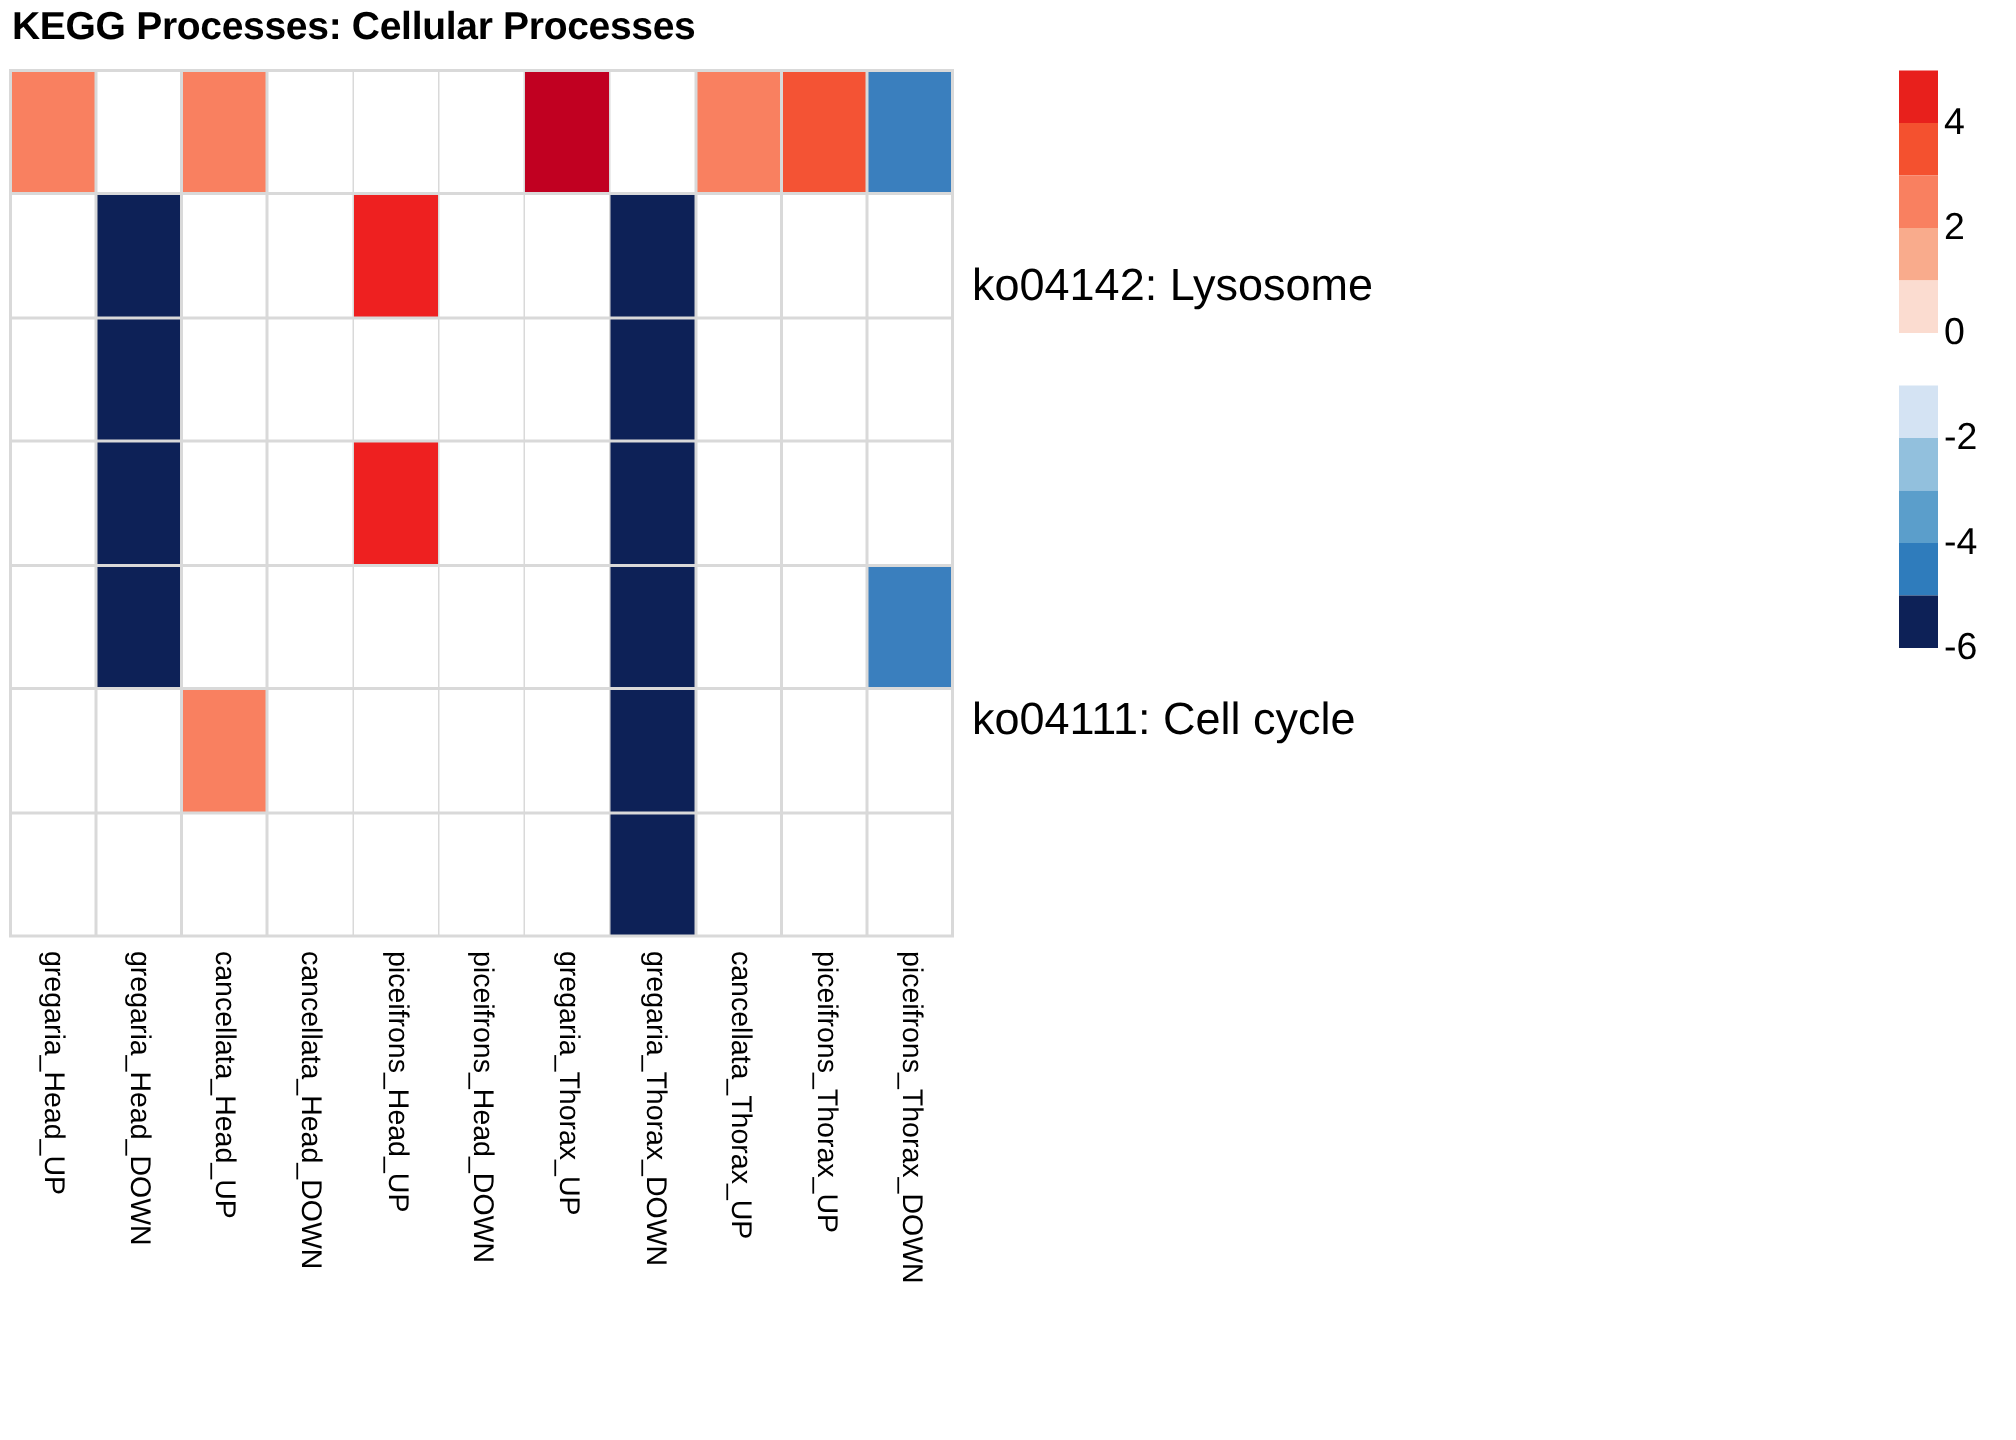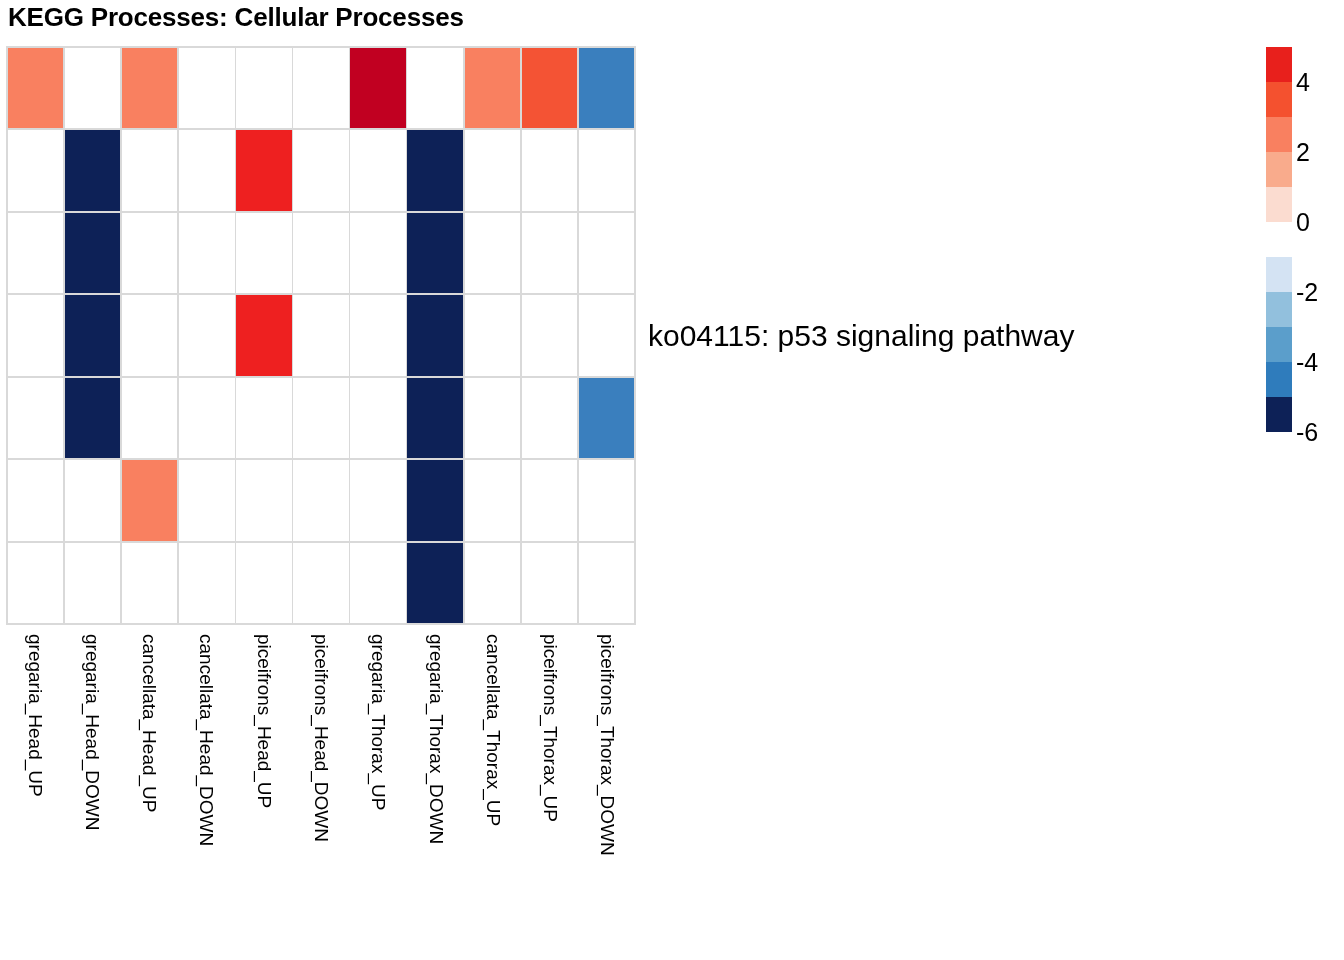--- a/index.html
+++ b/index.html
@@ -178,21 +178,22 @@
     <div class="cell" style="background: rgb(255, 255, 255);"></div>
     <div class="cell" style="background: rgb(255, 255, 255);"></div>
     <div class="cell" style="background: rgb(255, 255, 255);"></div>
     <div class="cell" style="background: rgb(13, 33, 87);"></div>
     <div class="cell" style="background: rgb(255, 255, 255);"></div>
     <div class="cell" style="background: rgb(255, 255, 255);"></div>
     <div class="cell" style="background: rgb(255, 255, 255);"></div>
   </div>
 
 <div id="rowlabels">
-    <div class="rowlabel">ko04115: p53 signaling pathway</div>
+    <div class="rowlabel">ko04142: Lysosome</div>
+    <div class="rowlabel">ko04111: Cell cycle</div>
   </div>
 
 <div id="collabels">
     <div class="collabel-cell">
       <div class="collabel">gregaria_Head_UP</div>
     </div>
     <div class="collabel-cell">
       <div class="collabel">gregaria_Head_DOWN</div>
     </div>
     <div class="collabel-cell">

